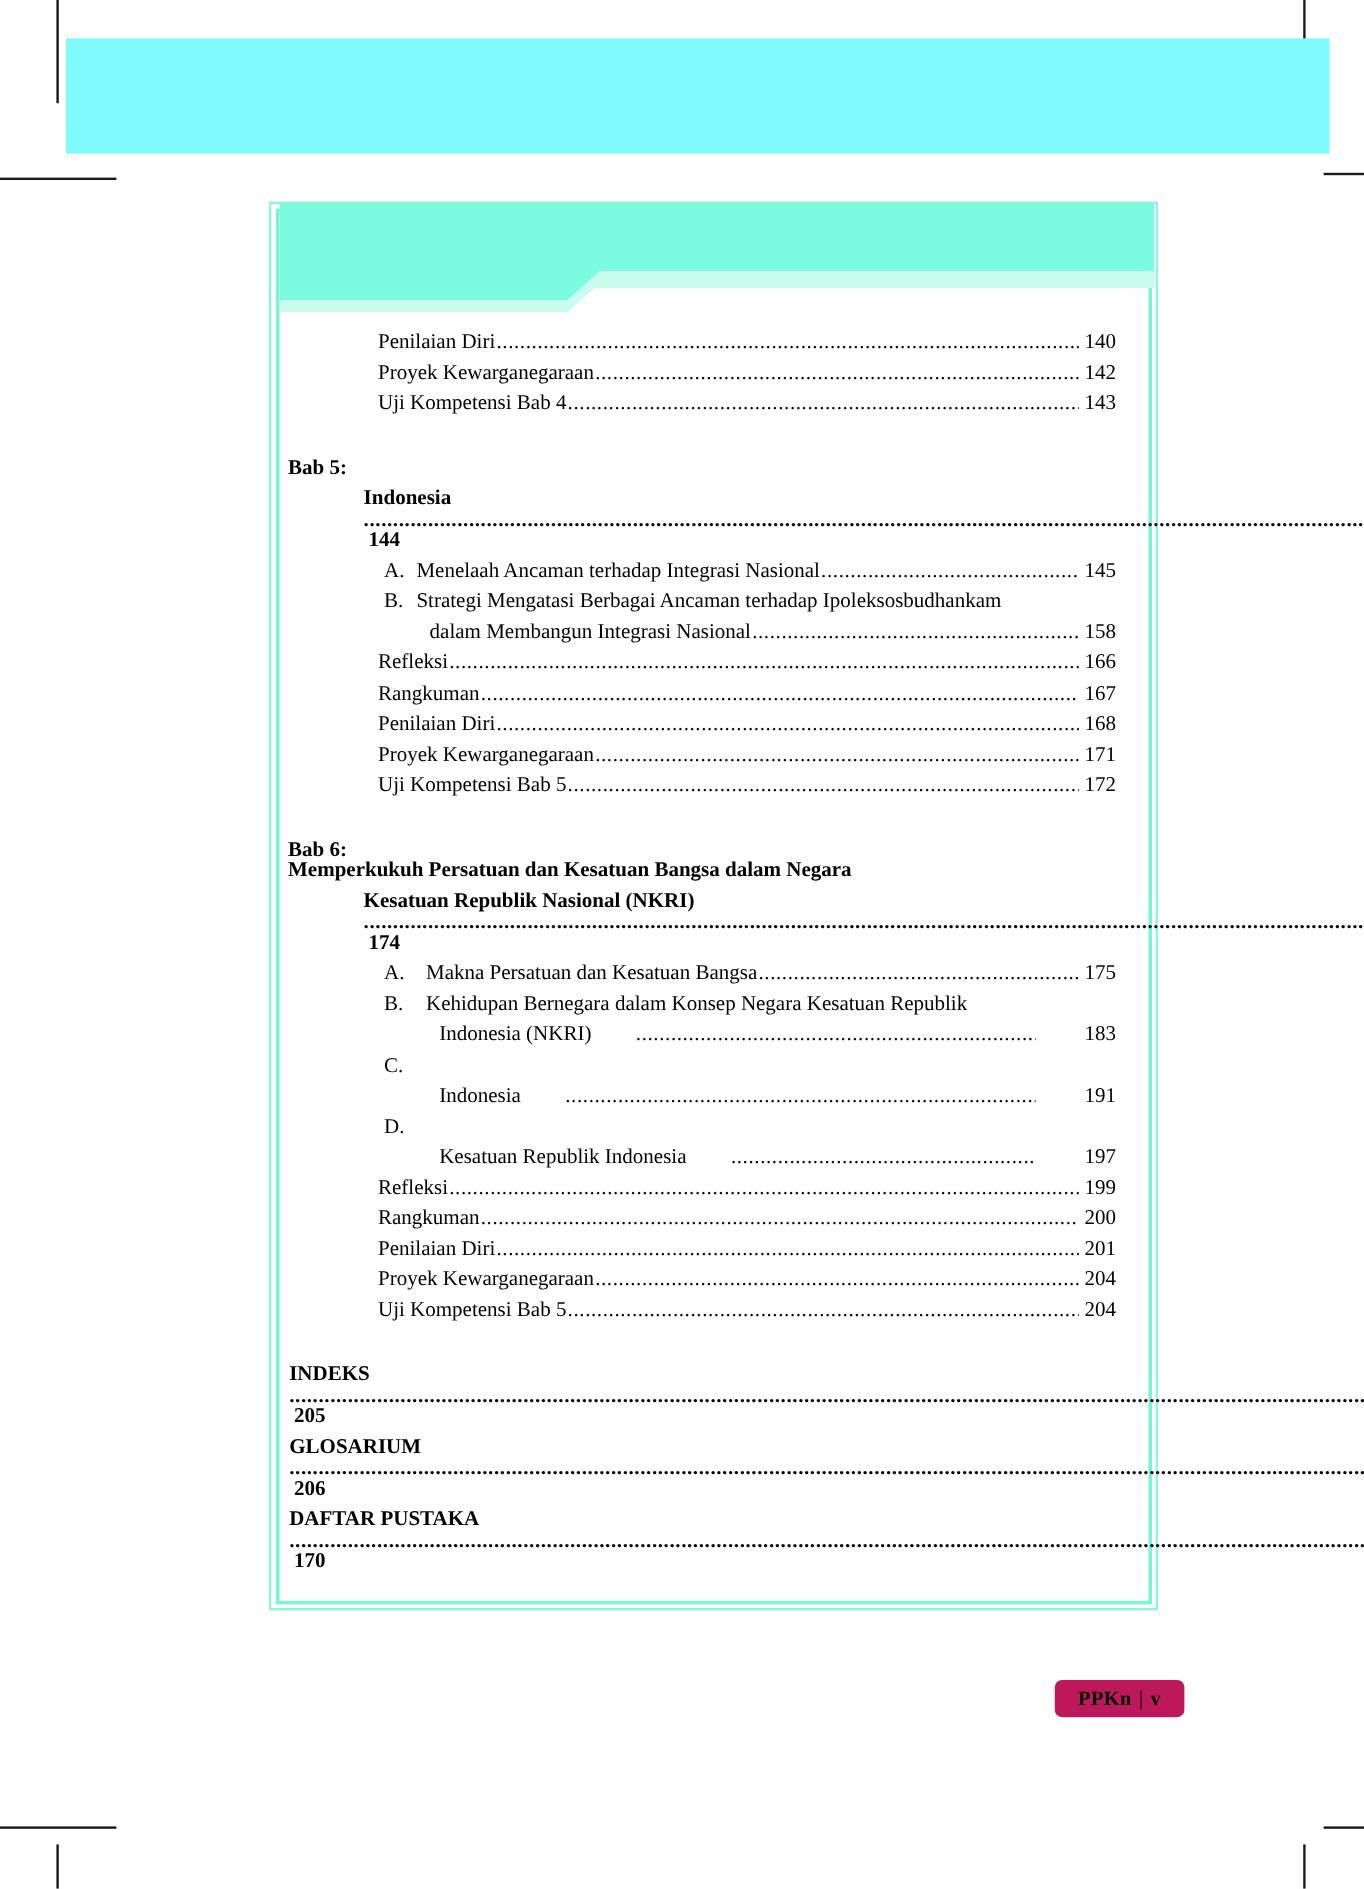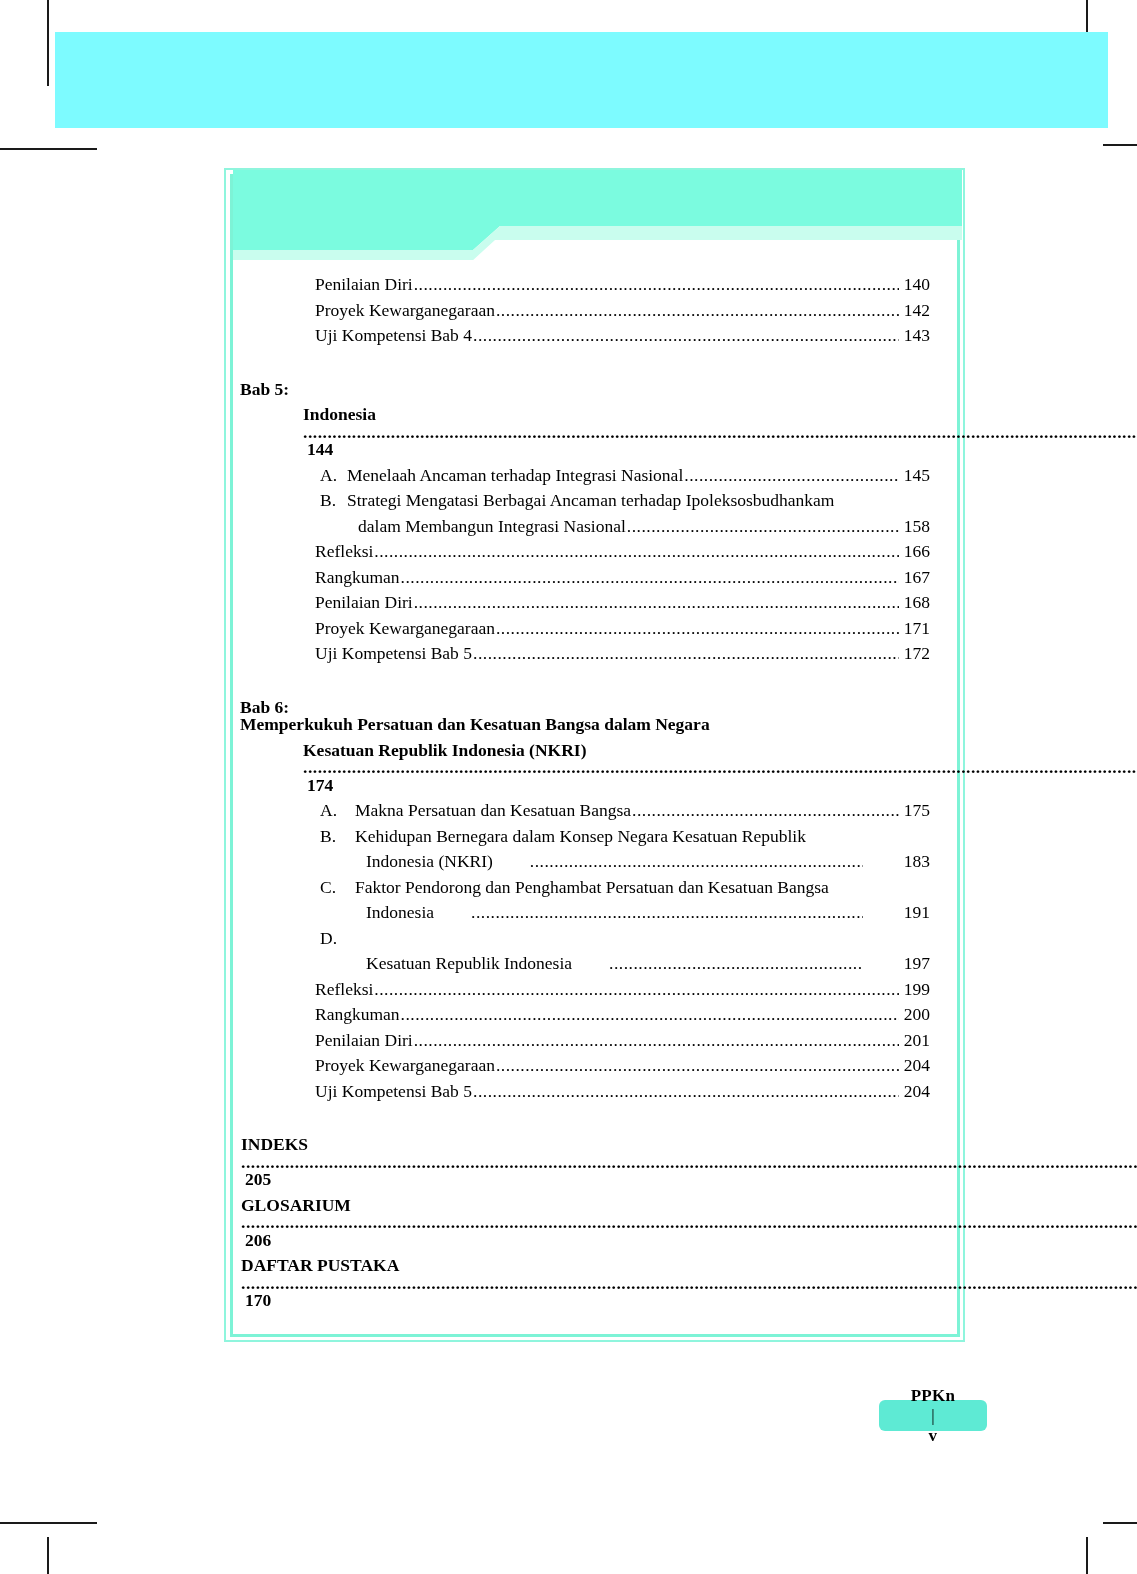--- a/index.html
+++ b/index.html
@@ -142,30 +142,29 @@
   }
   .gap-lg { height: 28px; }
 
   
   .page-badge {
     position: absolute;
     left: 879px;
     top: 1400px;
     width: 108px;
     height: 31px;
-    background: #5eead4;
+    background: #be185d;
     border-radius: 6px;
     display: flex;
     align-items: center;
     justify-content: center;
     font-family: "Liberation Serif", "DejaVu Serif", serif;
     font-weight: bold;
     font-size: 17px;
     letter-spacing: 0.3px;
-    flex-direction: column;
   }
   .page-badge .sep {
     margin: 0 6px;
     font-weight: normal;
   }
 </style>
 </head>
 <body>
 
 <div class="crop crop-v crop-tl-v"></div>
@@ -261,21 +260,21 @@
     <span class="page">172</span>
   </div>
 
   <div class="gap-lg"></div>
 
   <div class="row lvl-bab bold">
     <span class="bab-tag">Bab 6:</span>
     <span class="label">Memperkukuh Persatuan dan Kesatuan Bangsa dalam Negara</span>
   </div>
   <div class="row lvl-bab-cont bold">
-    <span class="label">Kesatuan Republik Indonesia (NKRI)</span>
+    <span class="label">Kesatuan Republik Nasional (NKRI)</span>
     <span class="leader">........................................................................................................................................................................................................</span>
     <span class="page">174</span>
   </div>
 
   <div class="row lvl-letter-b6">
     <span class="letter-tag-wide">A.</span>
     <span class="label">Makna Persatuan dan Kesatuan Bangsa</span>
     <span class="leader">........................................................................................................................................................................................................</span>
     <span class="page">175</span>
   </div>
@@ -285,21 +284,20 @@
     <span class="label">Kehidupan Bernegara dalam Konsep Negara Kesatuan Republik</span>
   </div>
   <div class="row lvl-cont-b6">
     <span class="label">Indonesia (NKRI)</span>
     <span class="leader">........................................................................................................................................................................................................</span>
     <span class="page">183</span>
   </div>
 
   <div class="row lvl-letter-b6">
     <span class="letter-tag-wide">C.</span>
-    <span class="label">Faktor Pendorong dan Penghambat Persatuan dan Kesatuan Bangsa</span>
   </div>
   <div class="row lvl-cont-b6">
     <span class="label">Indonesia</span>
     <span class="leader">........................................................................................................................................................................................................</span>
     <span class="page">191</span>
   </div>
 
   <div class="row lvl-letter-b6">
     <span class="letter-tag-wide">D.</span>
   </div>

